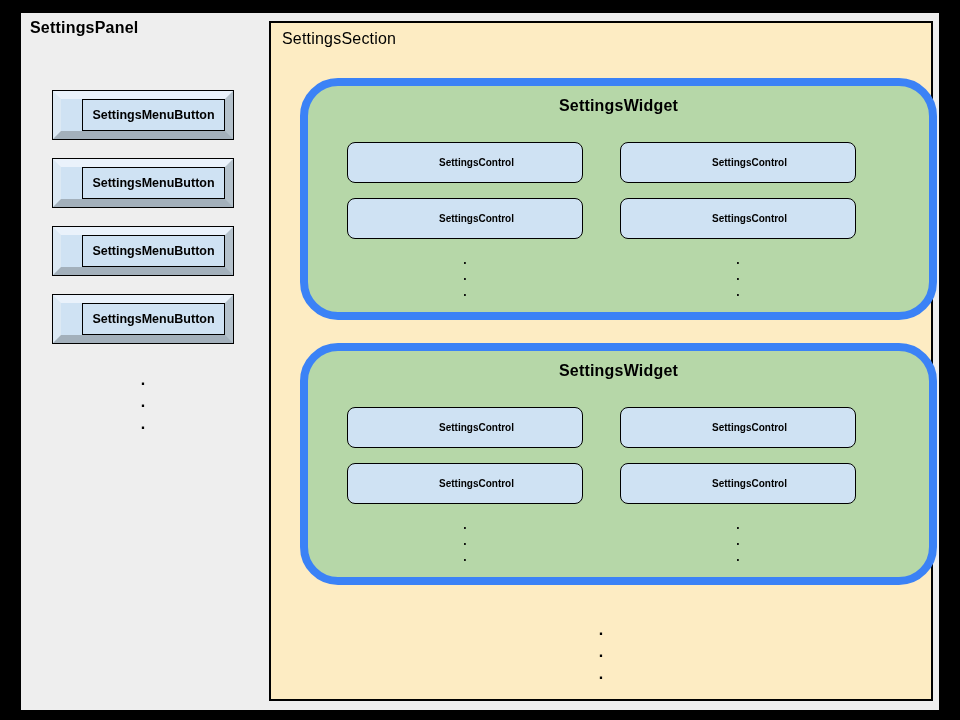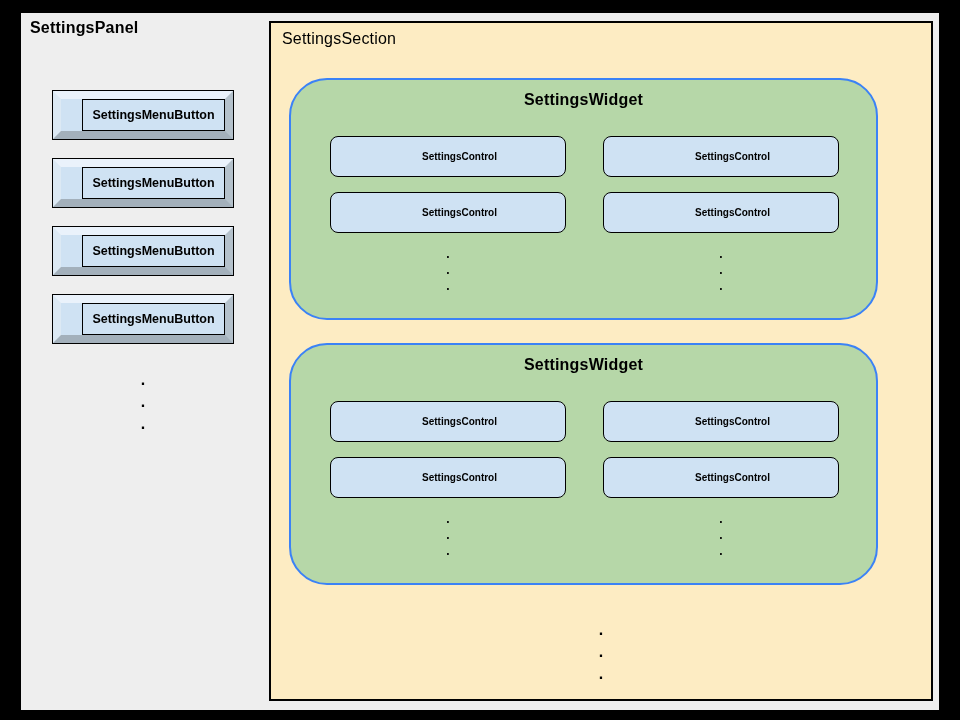--- a/index.html
+++ b/index.html
@@ -47,22 +47,22 @@
   
   .section{
     position:absolute;left:248px;top:8px;width:664px;height:680px;
     box-sizing:border-box;border:2px solid #000;background:#fdecc3;
   }
   .section-title{
     position:absolute;left:11px;top:7px;
     font-size:16px;font-weight:normal;letter-spacing:0.2px;
   }
   .widget{
-    position:absolute;left:18px;width:589px;height:242px;
-    box-sizing:border-box;border:2px solid #3b82f6;border-radius:38px;
+    position:absolute;left:29px;width:637px;height:242px;
+    box-sizing:border-box;border:8px solid #3b82f6;border-radius:38px;
     background:#b6d7a8;
   }
   .widget-title{
     position:absolute;left:0;top:11px;width:100%;text-align:center;
     font-size:16px;font-weight:bold;letter-spacing:0.2px;
   }
   .control-btn{
     position:absolute;width:236px;height:41px;box-sizing:border-box;
     border:1.5px solid #000;border-radius:8px;background:#cfe2f3;
     display:flex;align-items:center;justify-content:center;

